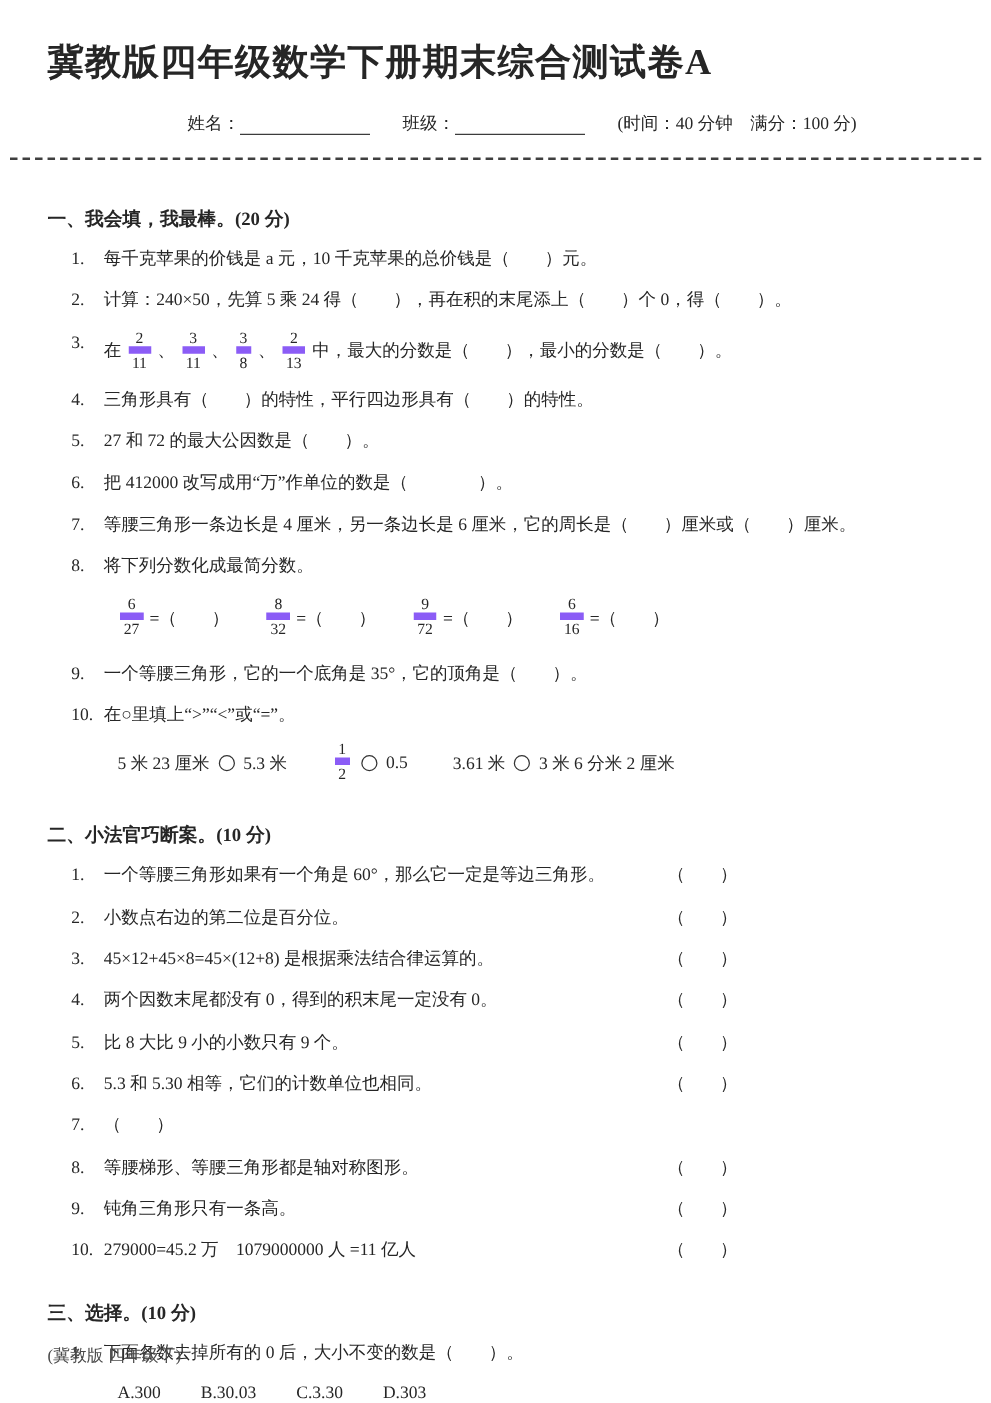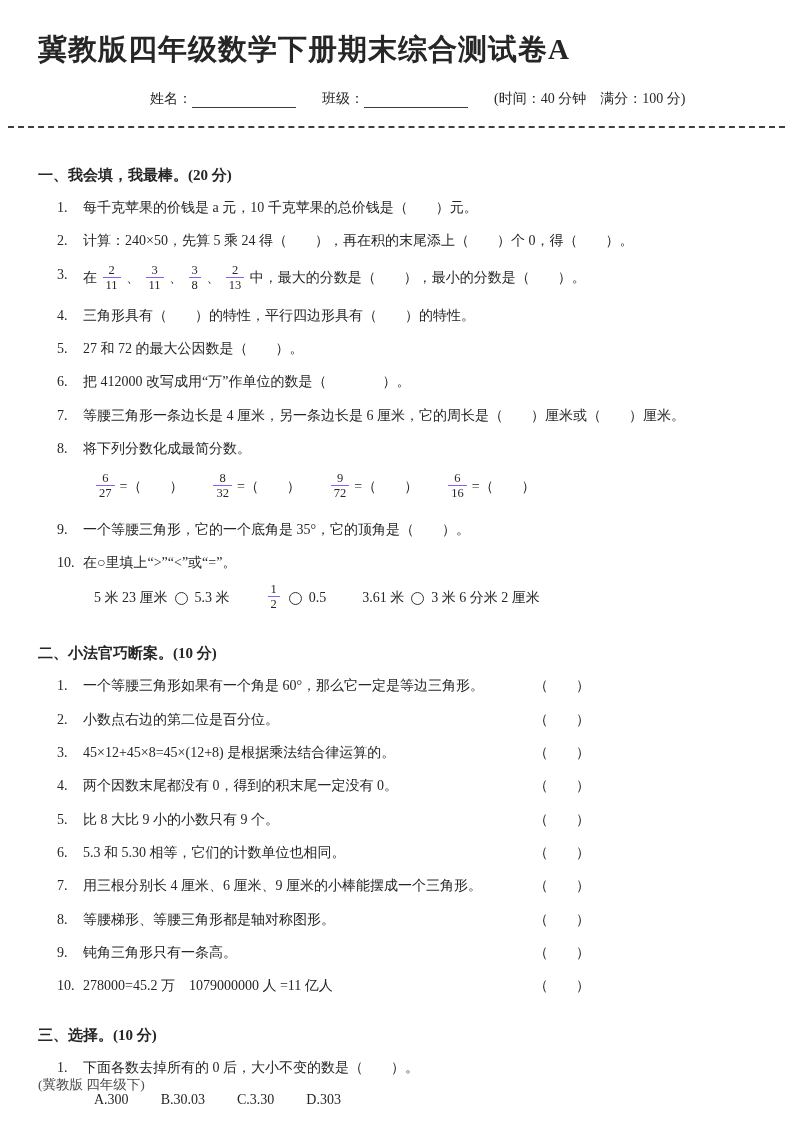--- a/index.html
+++ b/index.html
@@ -68,21 +68,21 @@
     display: inline-flex;
     flex-direction: column;
     align-items: center;
     vertical-align: middle;
     line-height: 1.05;
     font-size: 12.5px;
     margin: 0 2px;
     transform: translateY(-1px);
   }
   .frac .fn { padding: 0 3px; }
-  .frac .fd { border-top: 1px solid #8b5cf6; padding: 1px 3px 0; }
+  .frac .fd { border-top: 6px solid #8b5cf6; padding: 1px 3px 0; }
 
   .judge-row { width: 552px; }
   .judge-row .q-text { padding-right: 8px; }
   .bracket { white-space: nowrap; flex-shrink: 0; }
 
   .cmp-group, .eq-group { display: inline-flex; align-items: center; }
   .cmp-group { margin-right: 36px; }
   .eq-group { margin-right: 28px; }
   .circle {
     width: 13px; height: 13px;
@@ -274,36 +274,35 @@
     <span class="q-text">比 8 大比 9 小的小数只有 9 个。</span>
     <span class="bracket">（　　）</span>
   </div>
   <div class="q-row judge-row">
     <span class="q-num">6.</span>
     <span class="q-text">5.3 和 5.30 相等，它们的计数单位也相同。</span>
     <span class="bracket">（　　）</span>
   </div>
   <div class="q-row judge-row">
     <span class="q-num">7.</span>
-    <span class="q-text">用三根分别长 4 厘米、6 厘米、9 厘米的小棒能摆成一个三角形。</span>
     <span class="bracket">（　　）</span>
   </div>
   <div class="q-row judge-row">
     <span class="q-num">8.</span>
     <span class="q-text">等腰梯形、等腰三角形都是轴对称图形。</span>
     <span class="bracket">（　　）</span>
   </div>
   <div class="q-row judge-row">
     <span class="q-num">9.</span>
     <span class="q-text">钝角三角形只有一条高。</span>
     <span class="bracket">（　　）</span>
   </div>
   <div class="q-row judge-row">
     <span class="q-num">10.</span>
-    <span class="q-text">278000=45.2 万　1079000000 人 =11 亿人</span>
+    <span class="q-text">279000=45.2 万　1079000000 人 =11 亿人</span>
     <span class="bracket">（　　）</span>
   </div>
 
   <div class="sec-heading" style="margin-top:30px;">三、选择。(10 分)</div>
 
   <div class="q-row">
     <span class="q-num">1.</span>
     <span class="q-text">下面各数去掉所有的 0 后，大小不变的数是（　　）。</span>
   </div>
   <div class="sub-row opt-row">

